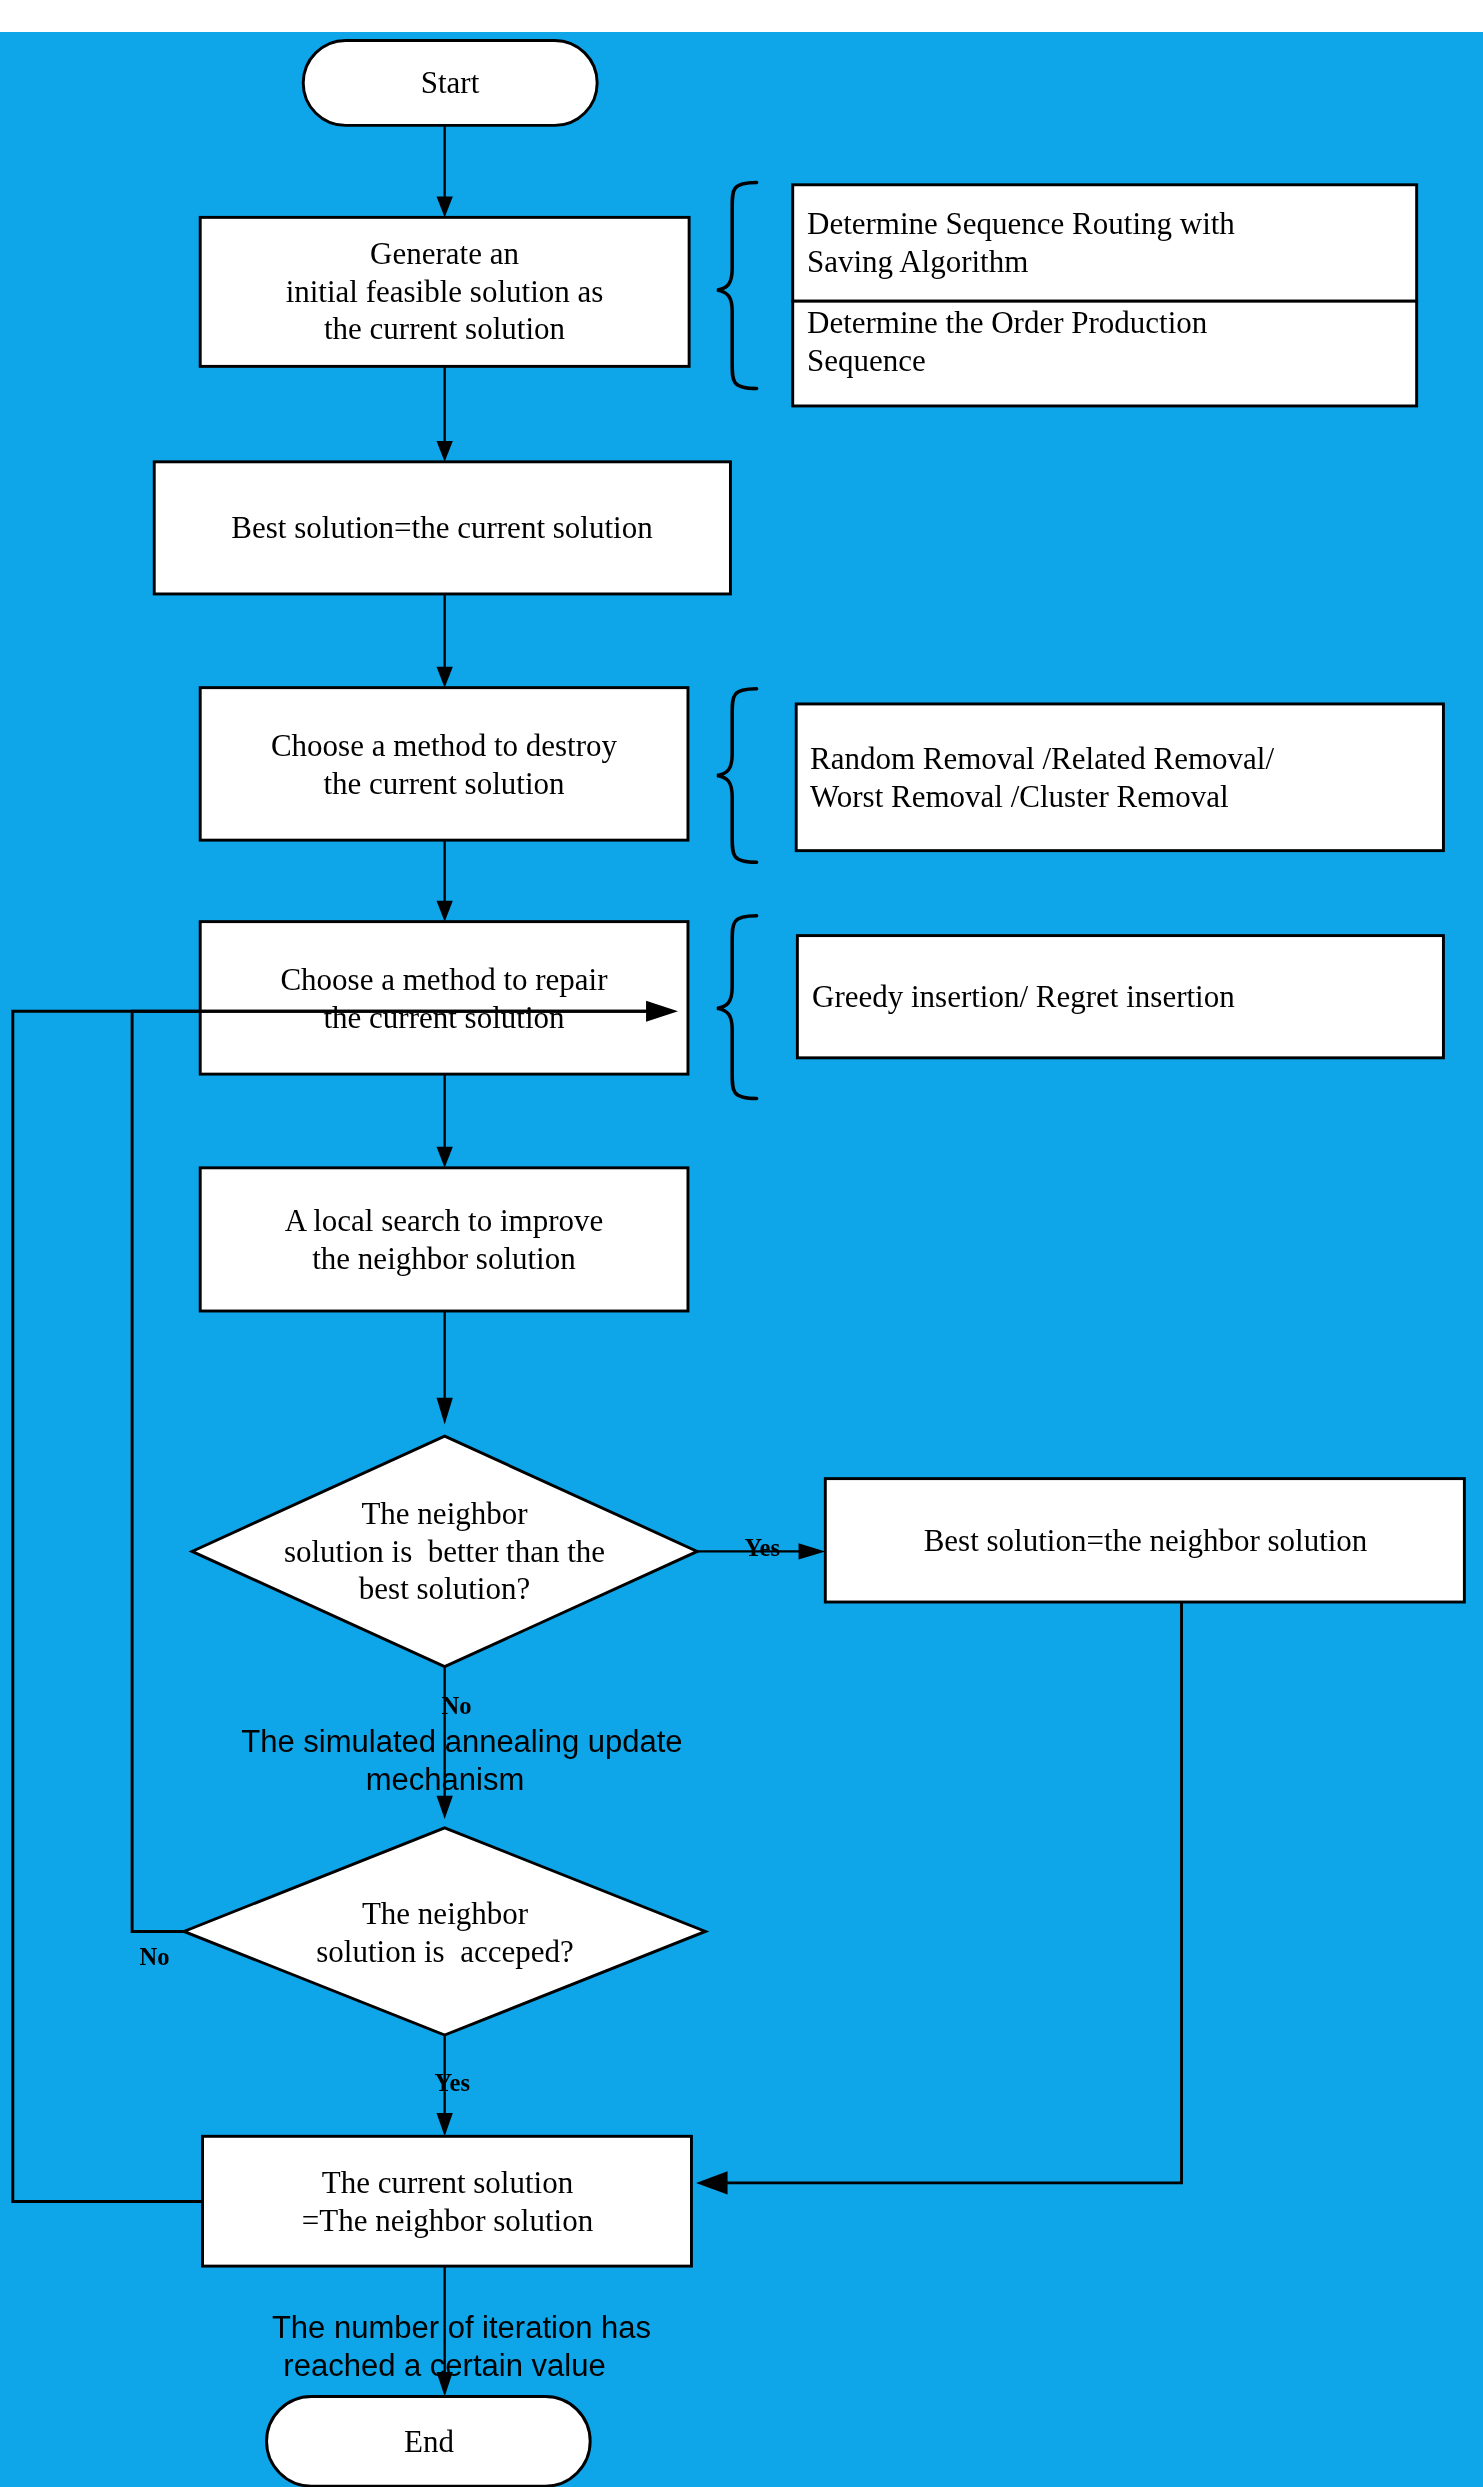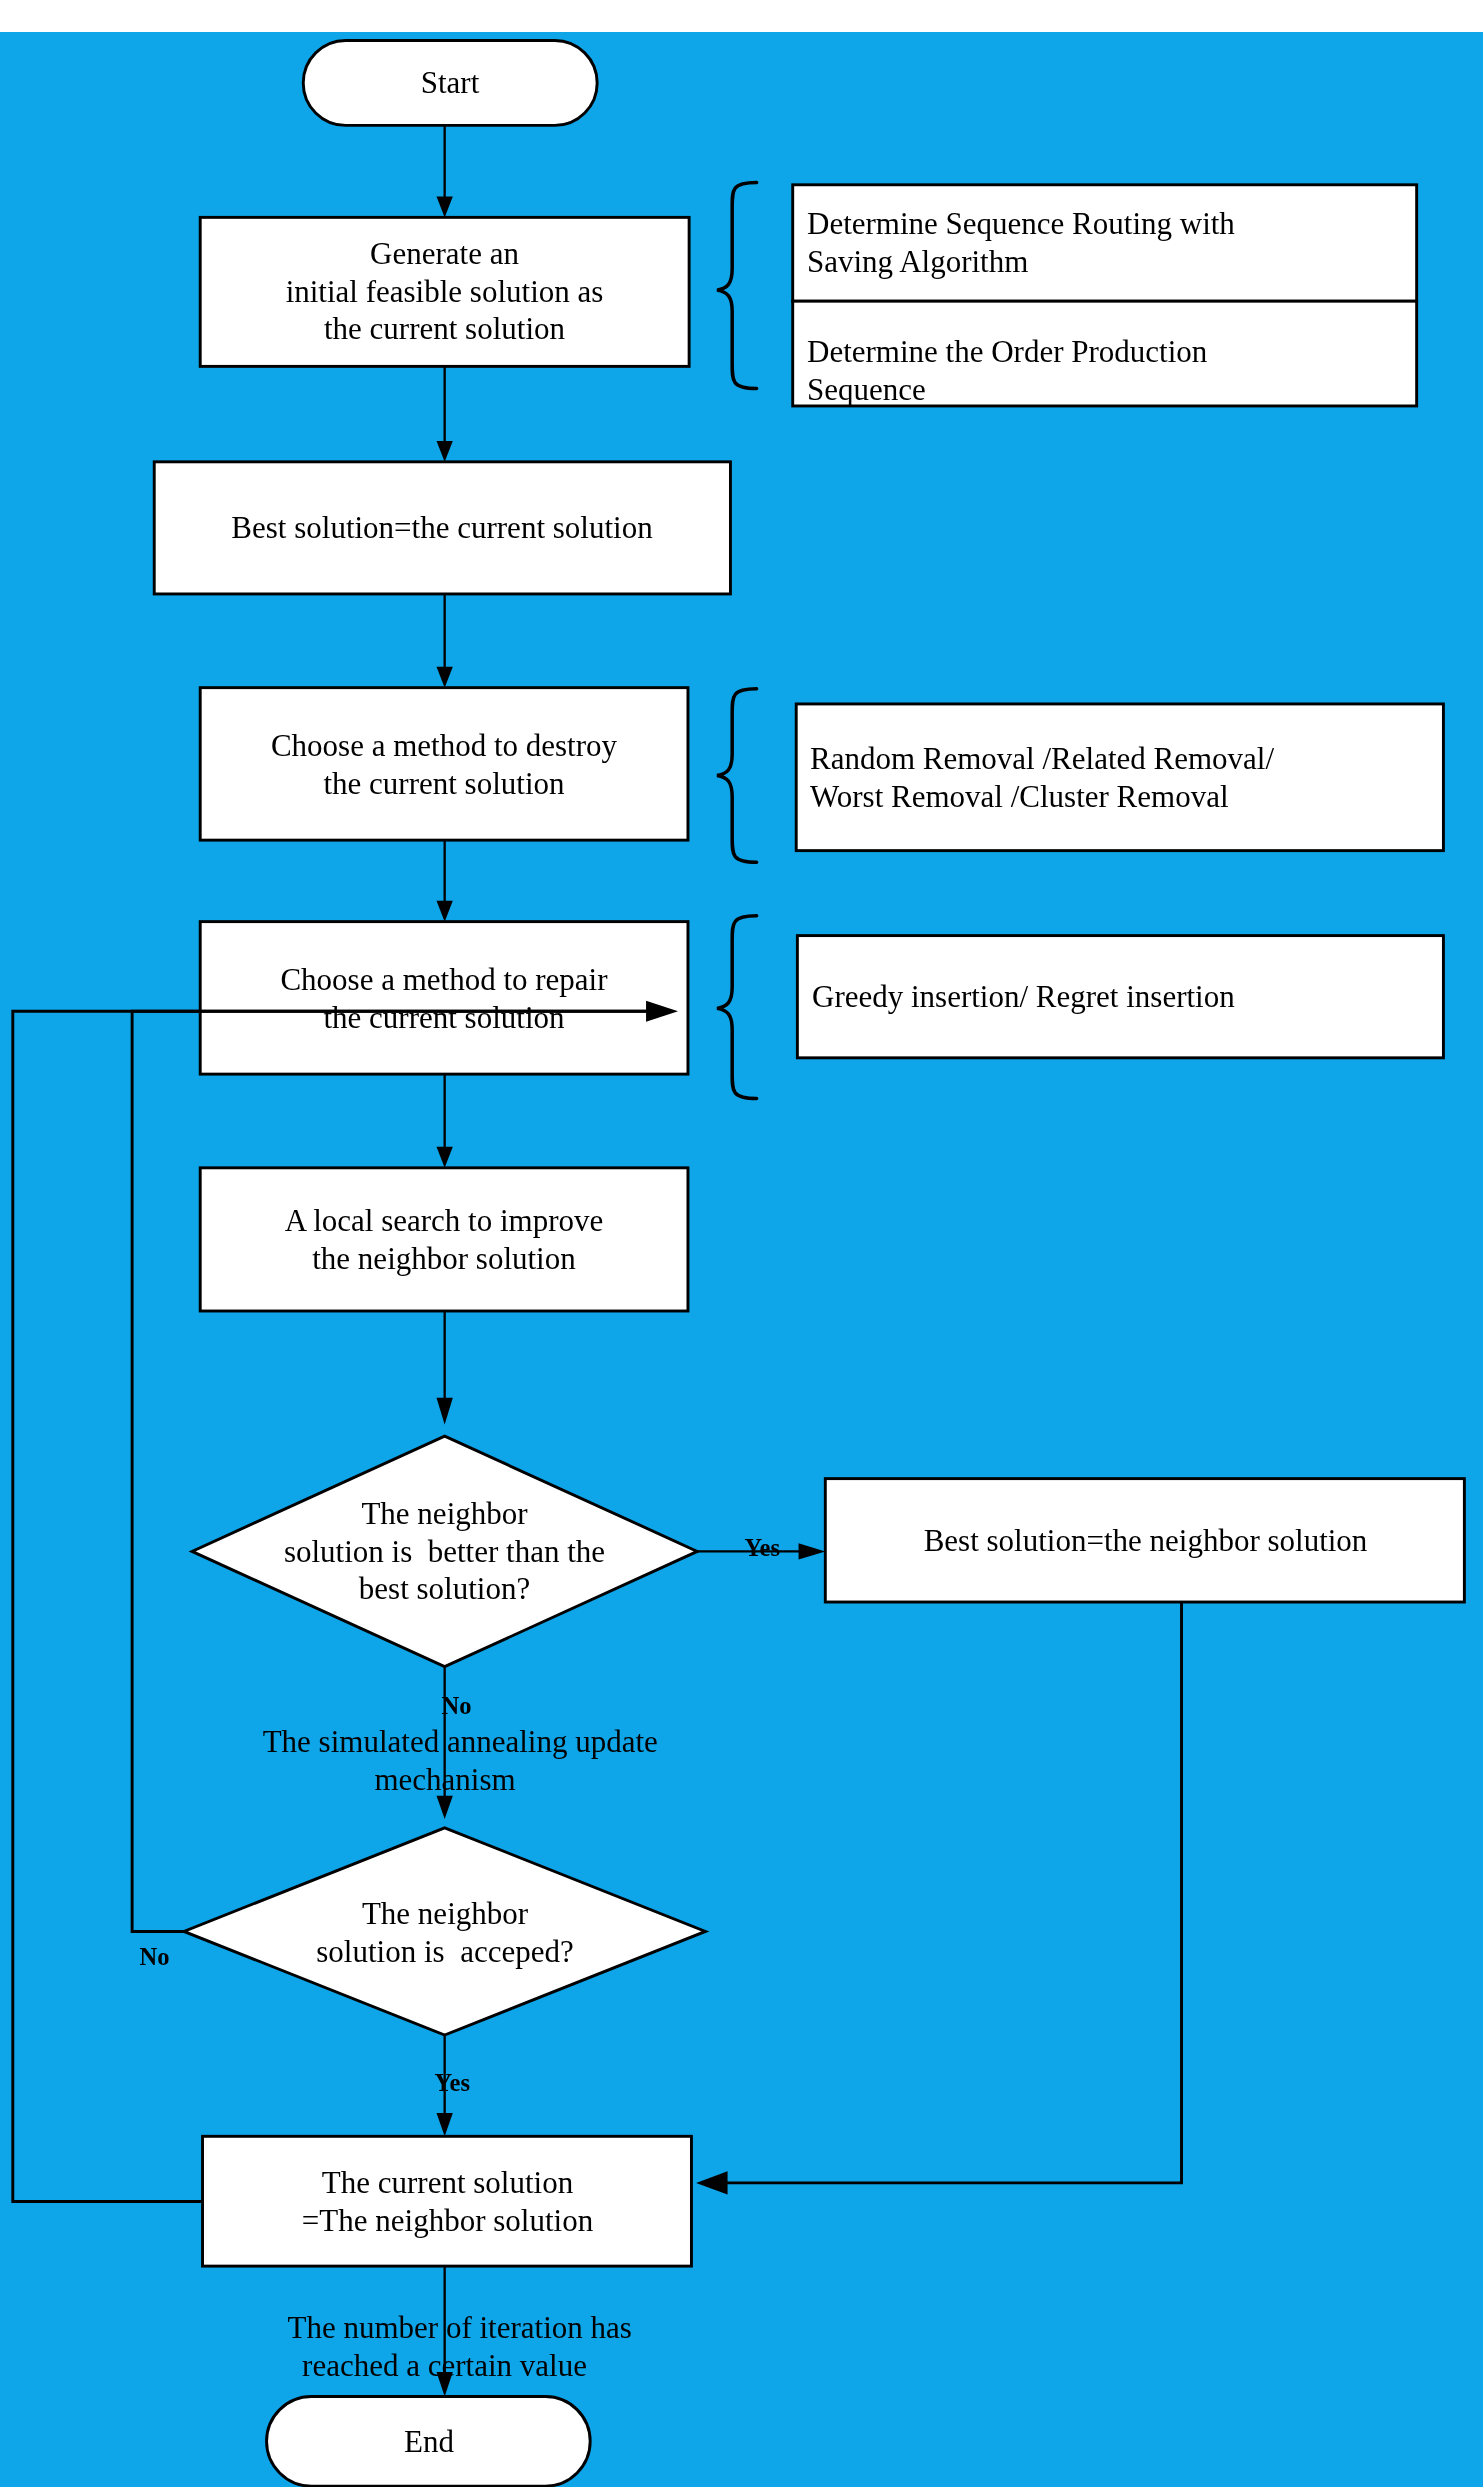--- a/index.html
+++ b/index.html
@@ -45,21 +45,21 @@
     color: #000000;
     font-family: "Liberation Serif", "DejaVu Serif", serif;
     font-size: 24.5px;
     font-weight: bold;
     line-height: 1;
     white-space: pre;
   }
   .free-text {
     position: absolute;
     color: #000000;
-    font-family: Liberation Serif, serif;
+    font-family: Liberation Sans, sans-serif;
     font-size: 31px;
     line-height: 1.22;
     text-align: center;
     white-space: pre;
   }
 </style>
 </head>
 <body>
 
 <div id="canvas">
@@ -205,21 +205,21 @@
 
   <div class="node-text" style="left:267px; top:2365px; width:324px; height:90px;">
     <span>End</span>
   </div>
 
   <div class="node-text left-align" style="left:807px; top:153px; width:605px; height:116px;">
     <span>Determine Sequence Routing with
 Saving Algorithm</span>
   </div>
 
-  <div class="node-text left-align" style="left:807px; top:286px; width:605px; height:105px;">
+  <div class="node-text left-align" style="left:807px; top:257px; width:605px; height:105px;">
     <span>Determine the Order Production
 Sequence</span>
   </div>
 
   <div class="node-text left-align" style="left:810px; top:672px; width:629px; height:147px;">
     <span>Random Removal /Related Removal/
 Worst Removal /Cluster Removal</span>
   </div>
 
   <div class="node-text left-align" style="left:812px; top:904px; width:623px; height:122px;">

